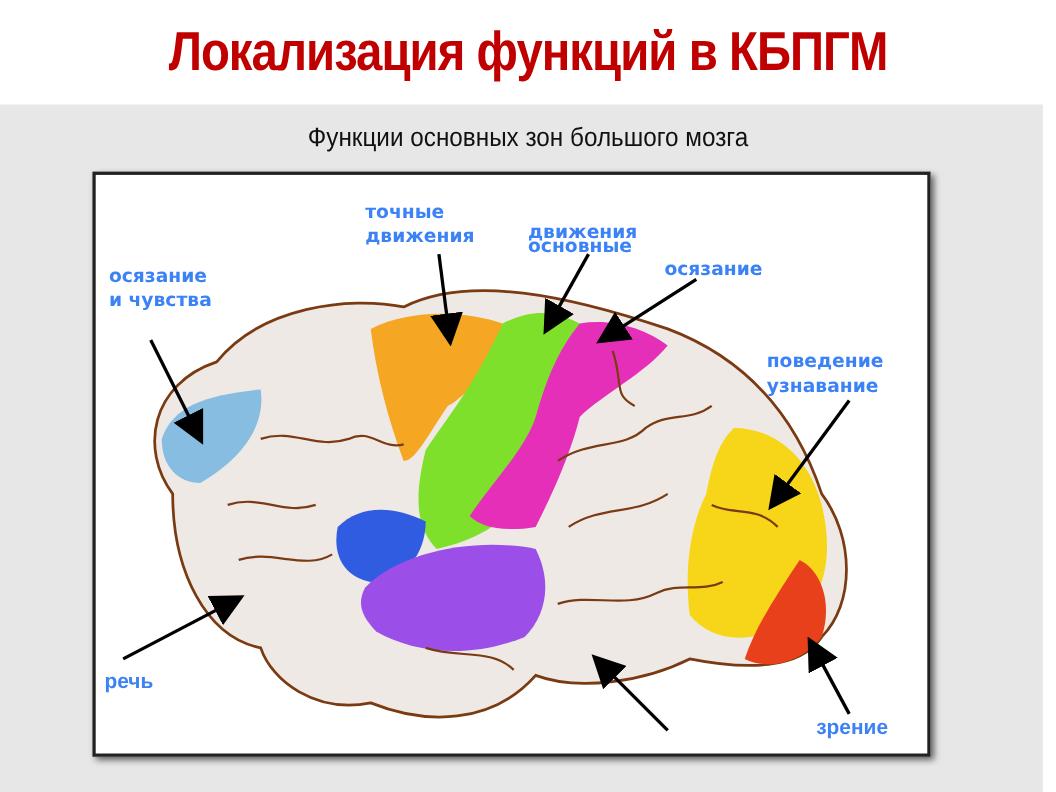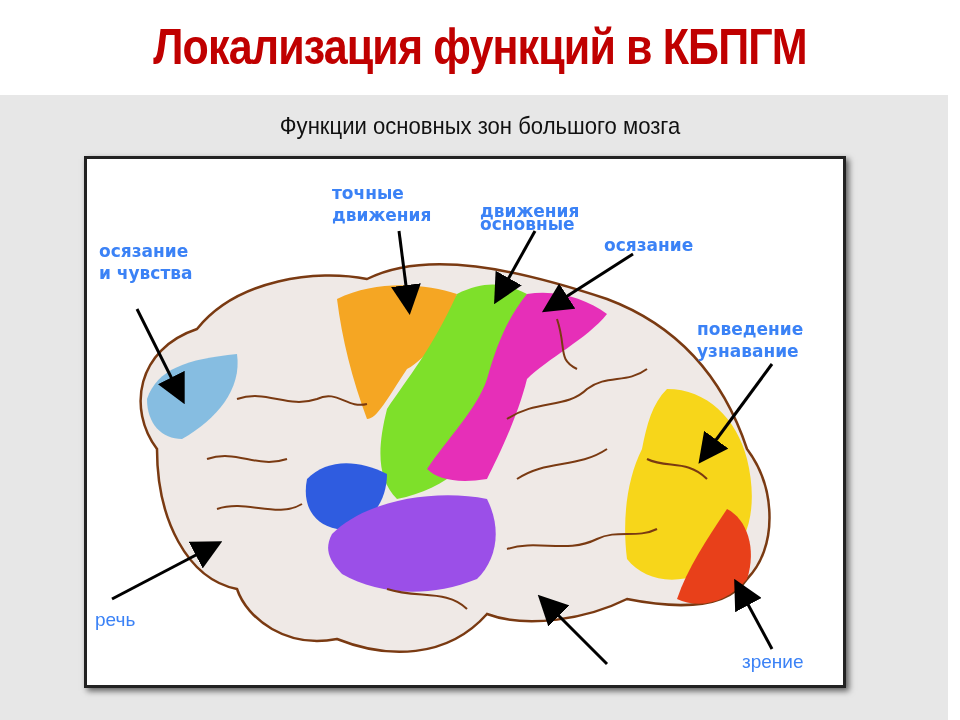--- a/index.html
+++ b/index.html
@@ -9,21 +9,21 @@
          font-family:"Liberation Sans", sans-serif; font-weight:bold; font-size:50px;
          color:#c00000; letter-spacing:-1px; transform:scaleX(0.86); transform-origin:center; }
   .panel { position:absolute; left:0; top:95px; width:948px; height:625px; background:#e7e7e7; }
   .fig-title { position:absolute; top:112px; left:0; width:960px; text-align:center;
          font-family:"Liberation Sans", sans-serif; font-size:24px; color:#111; transform:scaleX(0.92); }
   .frame { position:absolute; left:84px; top:156px; width:756px; height:526px; background:#fff;
          border:3px solid #222; box-shadow:3px 3px 6px rgba(0,0,0,0.6); overflow:hidden; }
   .frame svg { position:absolute; left:0; top:0; }
   .lbl { position:absolute; font-family:"DejaVu Sans", sans-serif; font-weight:bold; font-size:17px;
          line-height:21px; color:#3b82f6; white-space:pre; }
-  .lbl-thin { font-family:"Liberation Sans", sans-serif; font-weight:normal; font-size:19px; }
+  .lbl-thin { font-family:"Liberation Sans", sans-serif; font-weight:bold; font-size:19px; }
 </style>
 </head>
 <body>
 
 <div class="slide-title">Локализация функций в КБПГМ</div>
 
 <div class="panel"></div>
 <div class="fig-title">Функции основных зон большого мозга</div>
 
 <div class="frame">

